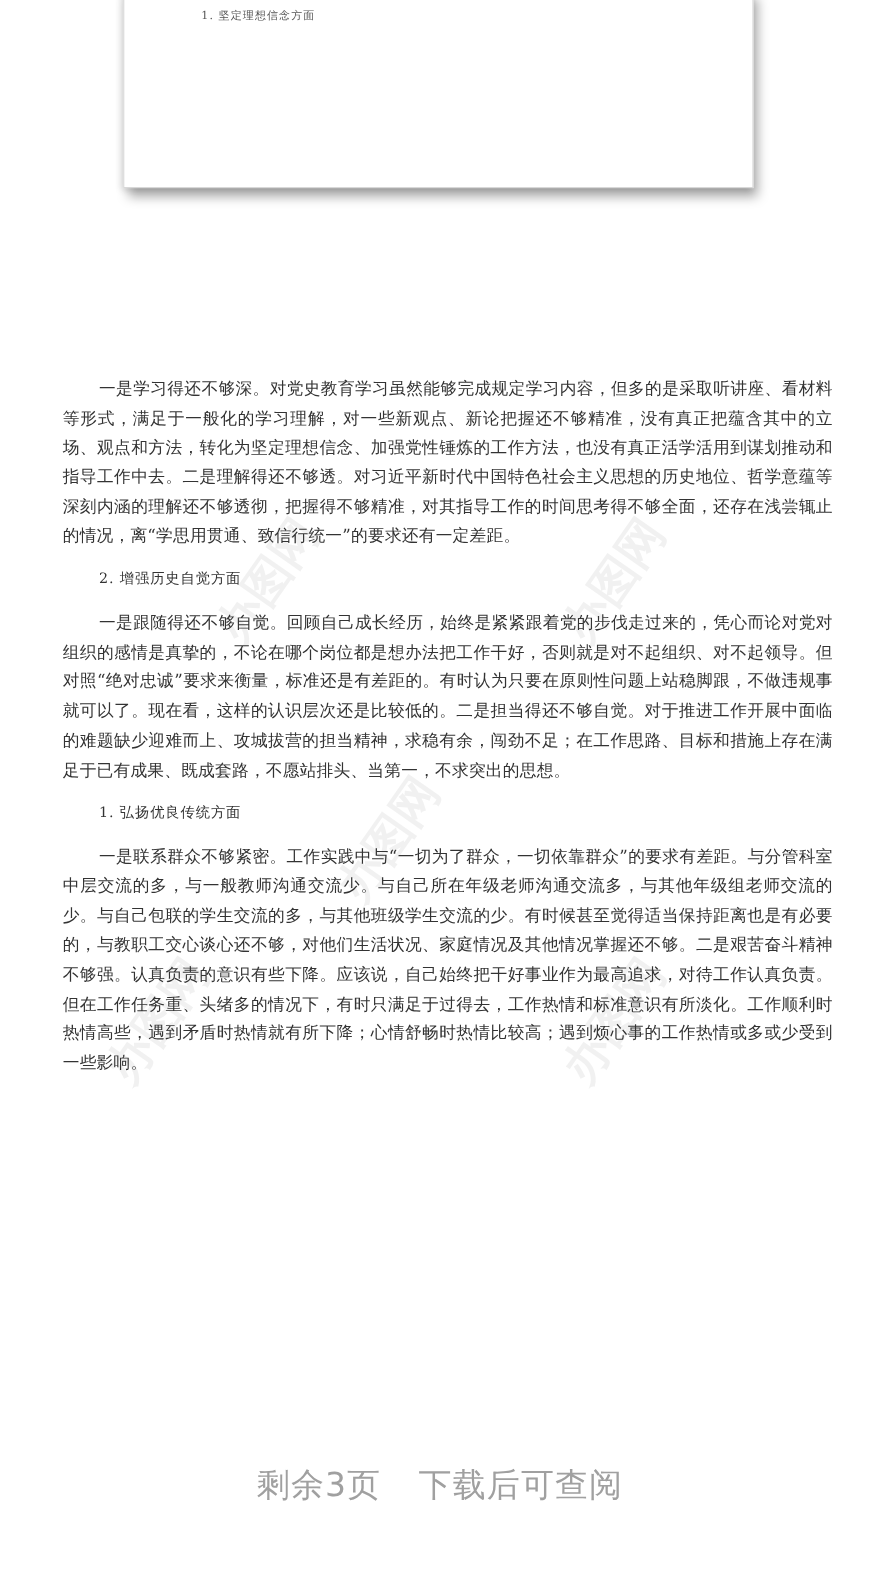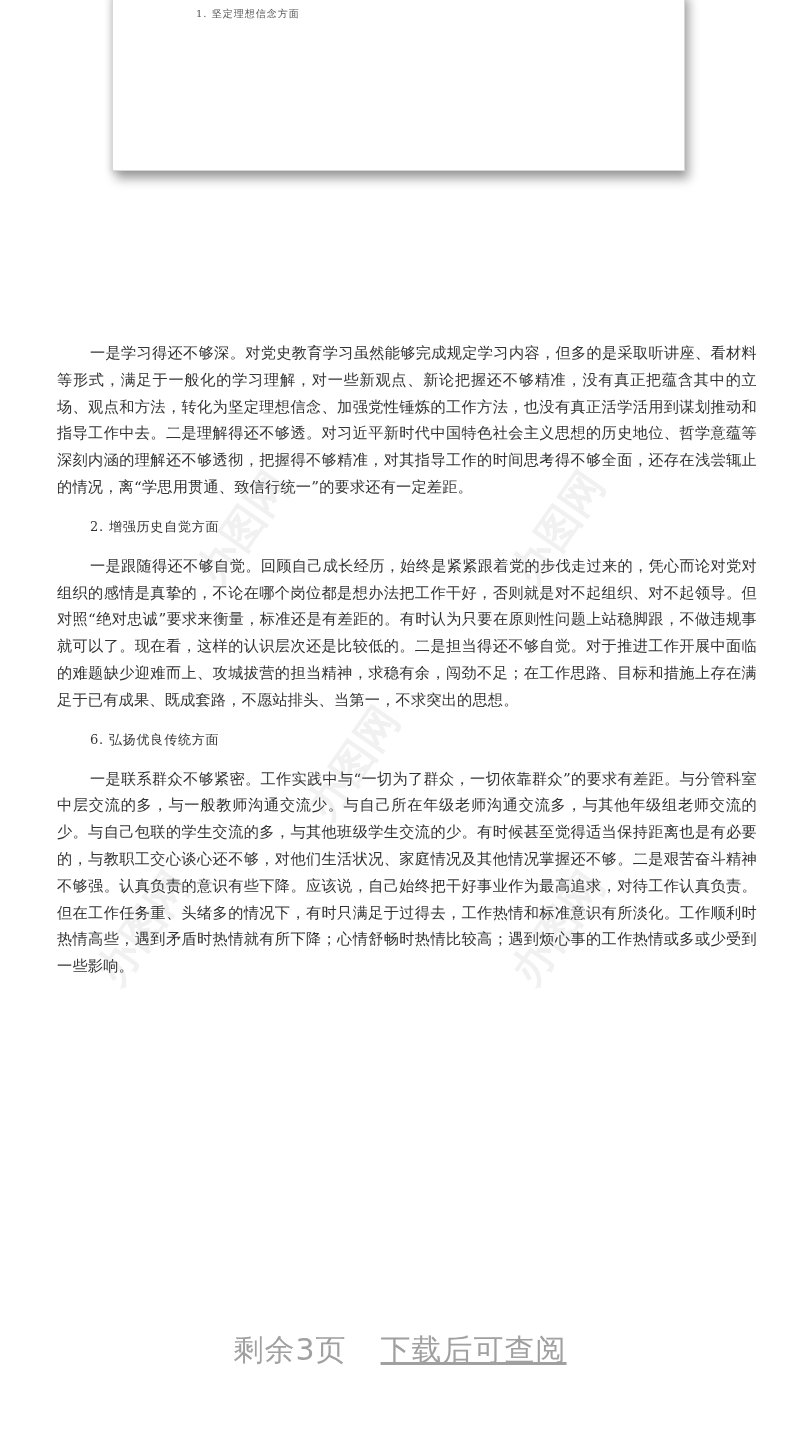--- a/index.html
+++ b/index.html
@@ -20,21 +20,21 @@
       left: 112px;
       top: -10px;
       width: 571px;
       height: 179px;
       background: #ffffff;
       border: 1px solid #d8d8d8;
       box-shadow: 4px 8px 10px rgba(0,0,0,0.35), -2px 2px 6px rgba(0,0,0,0.12);
     }
     .page-card .card-heading {
       position: absolute;
-      left: 83px;
+      left: 70px;
       top: 16px;
       font-size: 10px;
       color: #555555;
       letter-spacing: 1px;
     }
     .doc-body {
       position: absolute;
       left: 57px;
       top: 340px;
       width: 700px;
@@ -70,41 +70,41 @@
       position: absolute;
       left: 0;
       width: 800px;
       top: 1330px;
       text-align: center;
       font-family: "DejaVu Sans", "Liberation Sans", sans-serif;
       font-size: 30px;
       color: #a0a0a0;
       letter-spacing: 1px;
     }
-    .footer-note span + span { margin-left: 34px; text-decoration: underline; }
+    .footer-note span + span { margin-left: 34px; }
   </style>
 </head>
 <body>
 
 <div class="page-card">
   <div class="card-heading">1. 坚定理想信念方面</div>
 </div>
 
 <div class="watermark" style="left:180px; top:500px;">办图网</div>
 <div class="watermark" style="left:495px; top:500px;">办图网</div>
 <div class="watermark" style="left:290px; top:735px;">办图网</div>
 <div class="watermark" style="left:80px; top:900px;">办图网</div>
 <div class="watermark" style="left:495px; top:900px;">办图网</div>
 
 <div class="doc-body">
   <p class="para">一是学习得还不够深。对党史教育学习虽然能够完成规定学习内容，但多的是采取听讲座、看材料等形式，满足于一般化的学习理解，对一些新观点、新论把握还不够精准，没有真正把蕴含其中的立场、观点和方法，转化为坚定理想信念、加强党性锤炼的工作方法，也没有真正活学活用到谋划推动和指导工作中去。二是理解得还不够透。对习近平新时代中国特色社会主义思想的历史地位、哲学意蕴等深刻内涵的理解还不够透彻，把握得不够精准，对其指导工作的时间思考得不够全面，还存在浅尝辄止的情况，离“学思用贯通、致信行统一”的要求还有一定差距。</p>
 
   <div class="section-heading">2. 增强历史自觉方面</div>
   <p class="para">一是跟随得还不够自觉。回顾自己成长经历，始终是紧紧跟着党的步伐走过来的，凭心而论对党对组织的感情是真挚的，不论在哪个岗位都是想办法把工作干好，否则就是对不起组织、对不起领导。但对照“绝对忠诚”要求来衡量，标准还是有差距的。有时认为只要在原则性问题上站稳脚跟，不做违规事就可以了。现在看，这样的认识层次还是比较低的。二是担当得还不够自觉。对于推进工作开展中面临的难题缺少迎难而上、攻城拔营的担当精神，求稳有余，闯劲不足；在工作思路、目标和措施上存在满足于已有成果、既成套路，不愿站排头、当第一，不求突出的思想。</p>
 
-  <div class="section-heading">6. 弘扬优良传统方面</div>
+  <div class="section-heading">1. 弘扬优良传统方面</div>
   <p class="para">一是联系群众不够紧密。工作实践中与“一切为了群众，一切依靠群众”的要求有差距。与分管科室中层交流的多，与一般教师沟通交流少。与自己所在年级老师沟通交流多，与其他年级组老师交流的少。与自己包联的学生交流的多，与其他班级学生交流的少。有时候甚至觉得适当保持距离也是有必要的，与教职工交心谈心还不够，对他们生活状况、家庭情况及其他情况掌握还不够。二是艰苦奋斗精神不够强。认真负责的意识有些下降。应该说，自己始终把干好事业作为最高追求，对待工作认真负责。但在工作任务重、头绪多的情况下，有时只满足于过得去，工作热情和标准意识有所淡化。工作顺利时热情高些，遇到矛盾时热情就有所下降；心情舒畅时热情比较高；遇到烦心事的工作热情或多或少受到一些影响。</p>
 
 </div>
 
 <div class="footer-note">
   <span>剩余3页</span><span>下载后可查阅</span>
 </div>
 
 </body></html>

